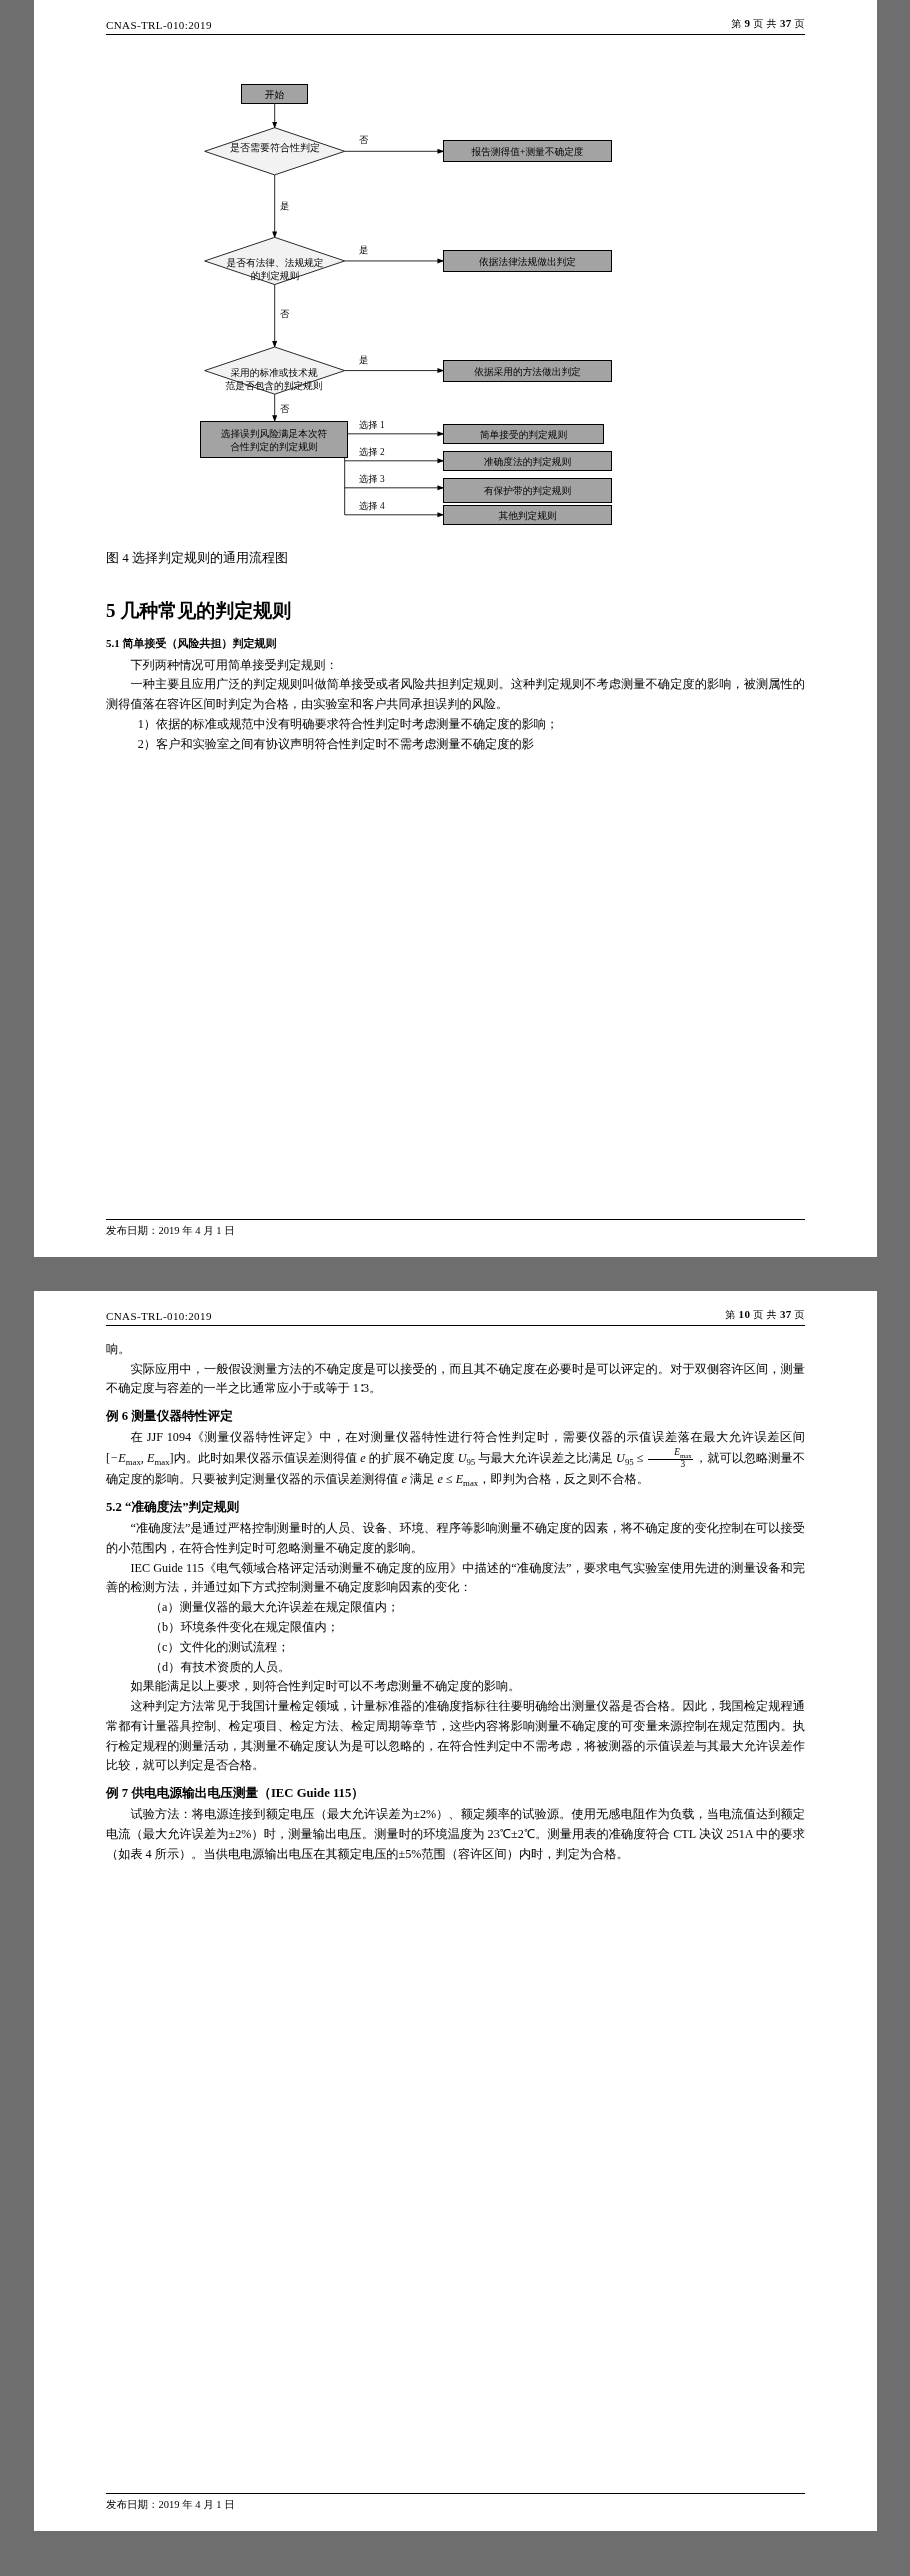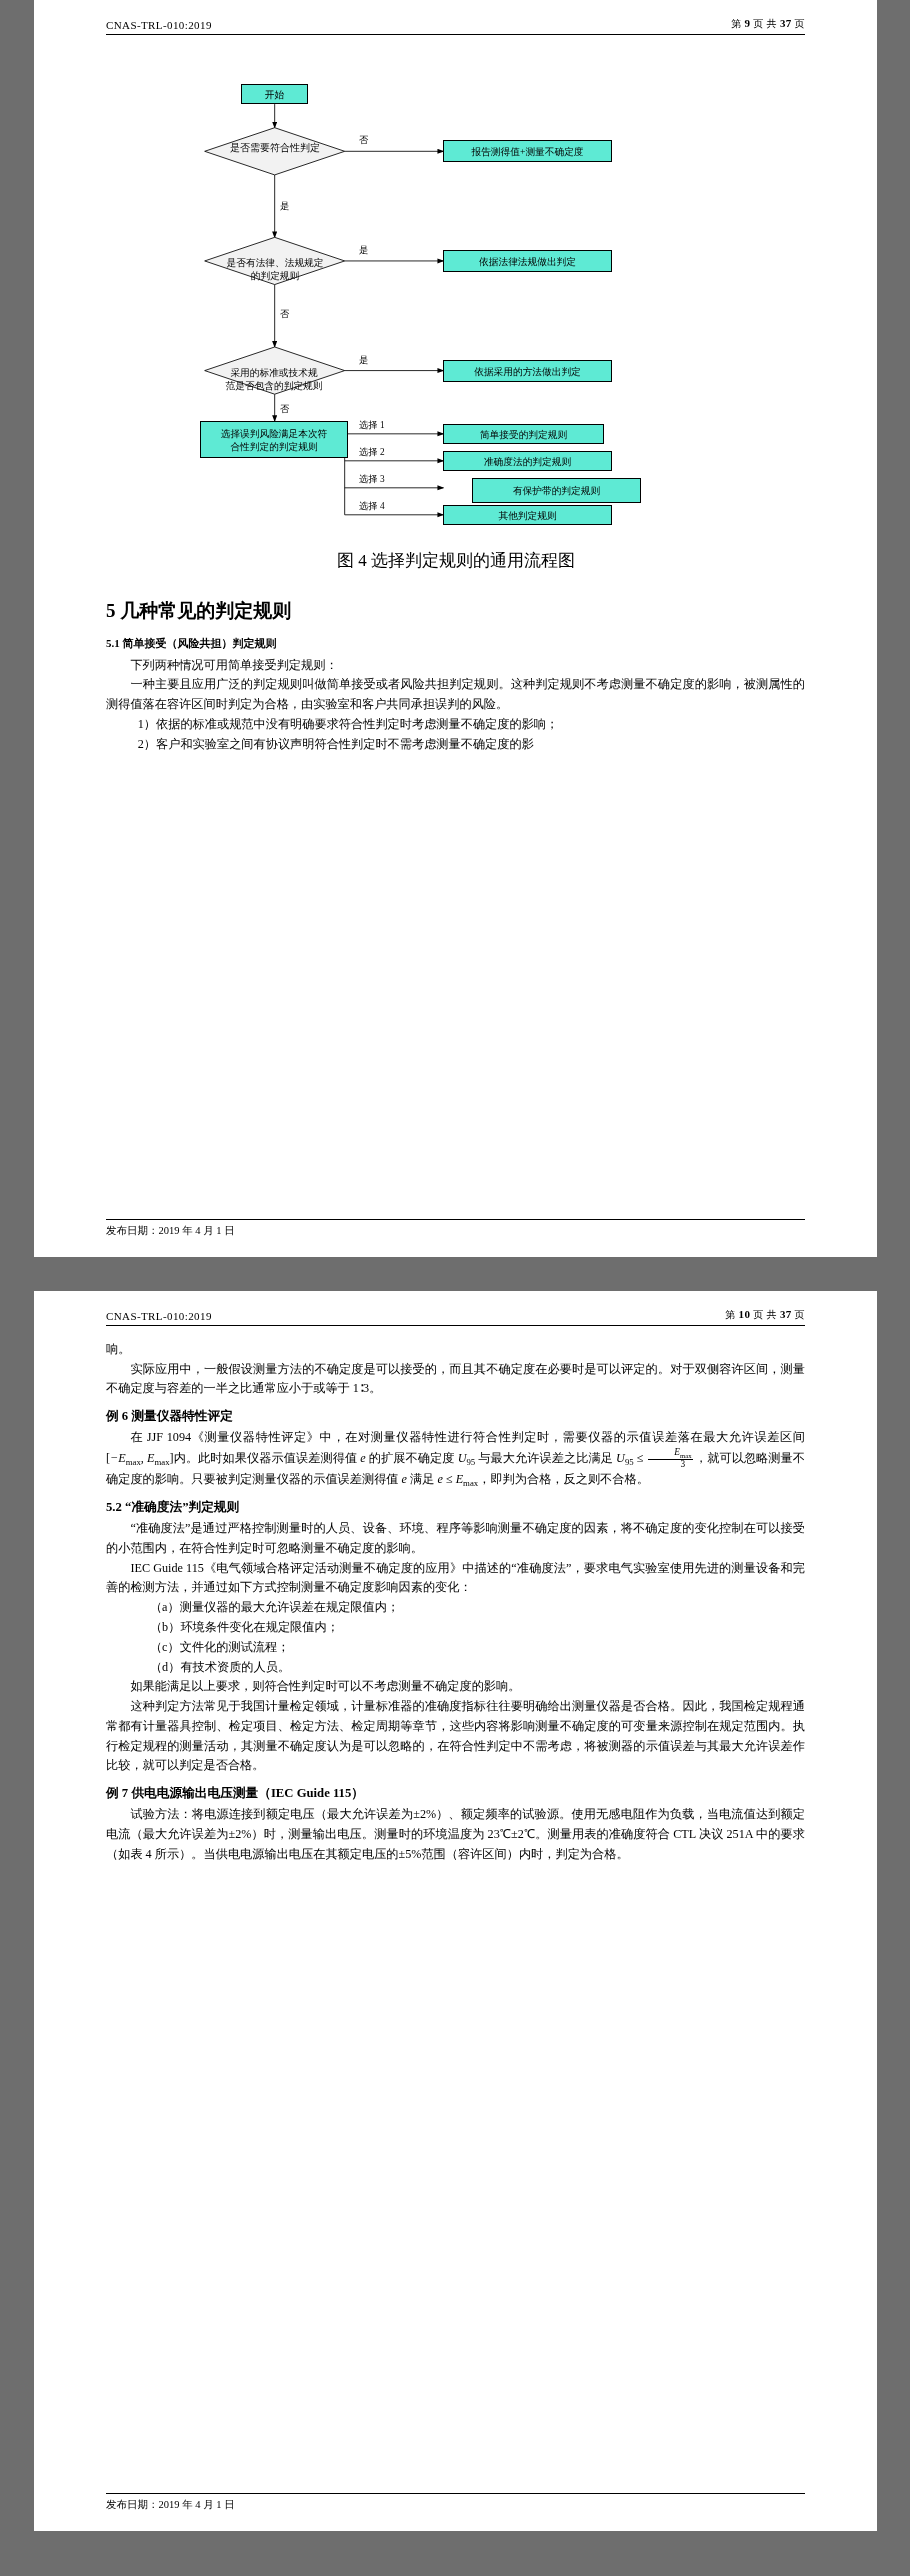--- a/index.html
+++ b/index.html
@@ -57,38 +57,37 @@
   .flow-wrap {
     position: relative;
     margin: 15px 72px 0 72px;
     height: 607px;
   }
   .flow-wrap svg { position: absolute; top: 0; left: 0; }
   .node {
     position: absolute;
     box-sizing: border-box;
     border: 0.8px solid #000;
-    background: #5eead4;
+    background: #a3a3a3;
     font-size: 9.7px;
     line-height: 1.35;
     display: flex;
     align-items: center;
     justify-content: center;
     text-align: center;
     padding: 1.7px 3.4px;
   }
   .lbl {
     position: absolute;
     font-size: 9.3px;
     background: transparent;
     white-space: nowrap;
   }
   .fig-caption {
-    text-align: center;
-    font-size: 17px;
+    font-size: 13px;
     margin-top: 5px;
   }
 
   
   .body {
     margin: 0 72px;
     font-size: 12.2px;
     line-height: 1.62;
     text-align: justify;
   }
@@ -205,21 +204,21 @@
       <div class="node" style="left:337px; top:310px; width:169px; height:22px;">
         <span>依据采用的方法做出判定</span>
       </div>
 
       <div class="node" style="left:337px; top:374px; width:161px; height:20px;">
         <span>简单接受的判定规则</span>
       </div>
       <div class="node" style="left:337px; top:401px; width:169px; height:20px;">
         <span>准确度法的判定规则</span>
       </div>
-      <div class="node" style="left:337px; top:428px; width:169px; height:25px;margin-left:29px;">
+      <div class="node" style="left:337px; top:428px; width:169px; height:25px;">
         <span>有保护带的判定规则</span>
       </div>
       <div class="node" style="left:337px; top:455px; width:169px; height:20px;">
         <span>其他判定规则</span>
       </div>
 
       <div class="lbl" style="left:253px; top:84px;">否</div>
       <div class="lbl" style="left:174px; top:150px;">是</div>
       <div class="lbl" style="left:253px; top:194px;">是</div>
       <div class="lbl" style="left:174px; top:258px;">否</div>

